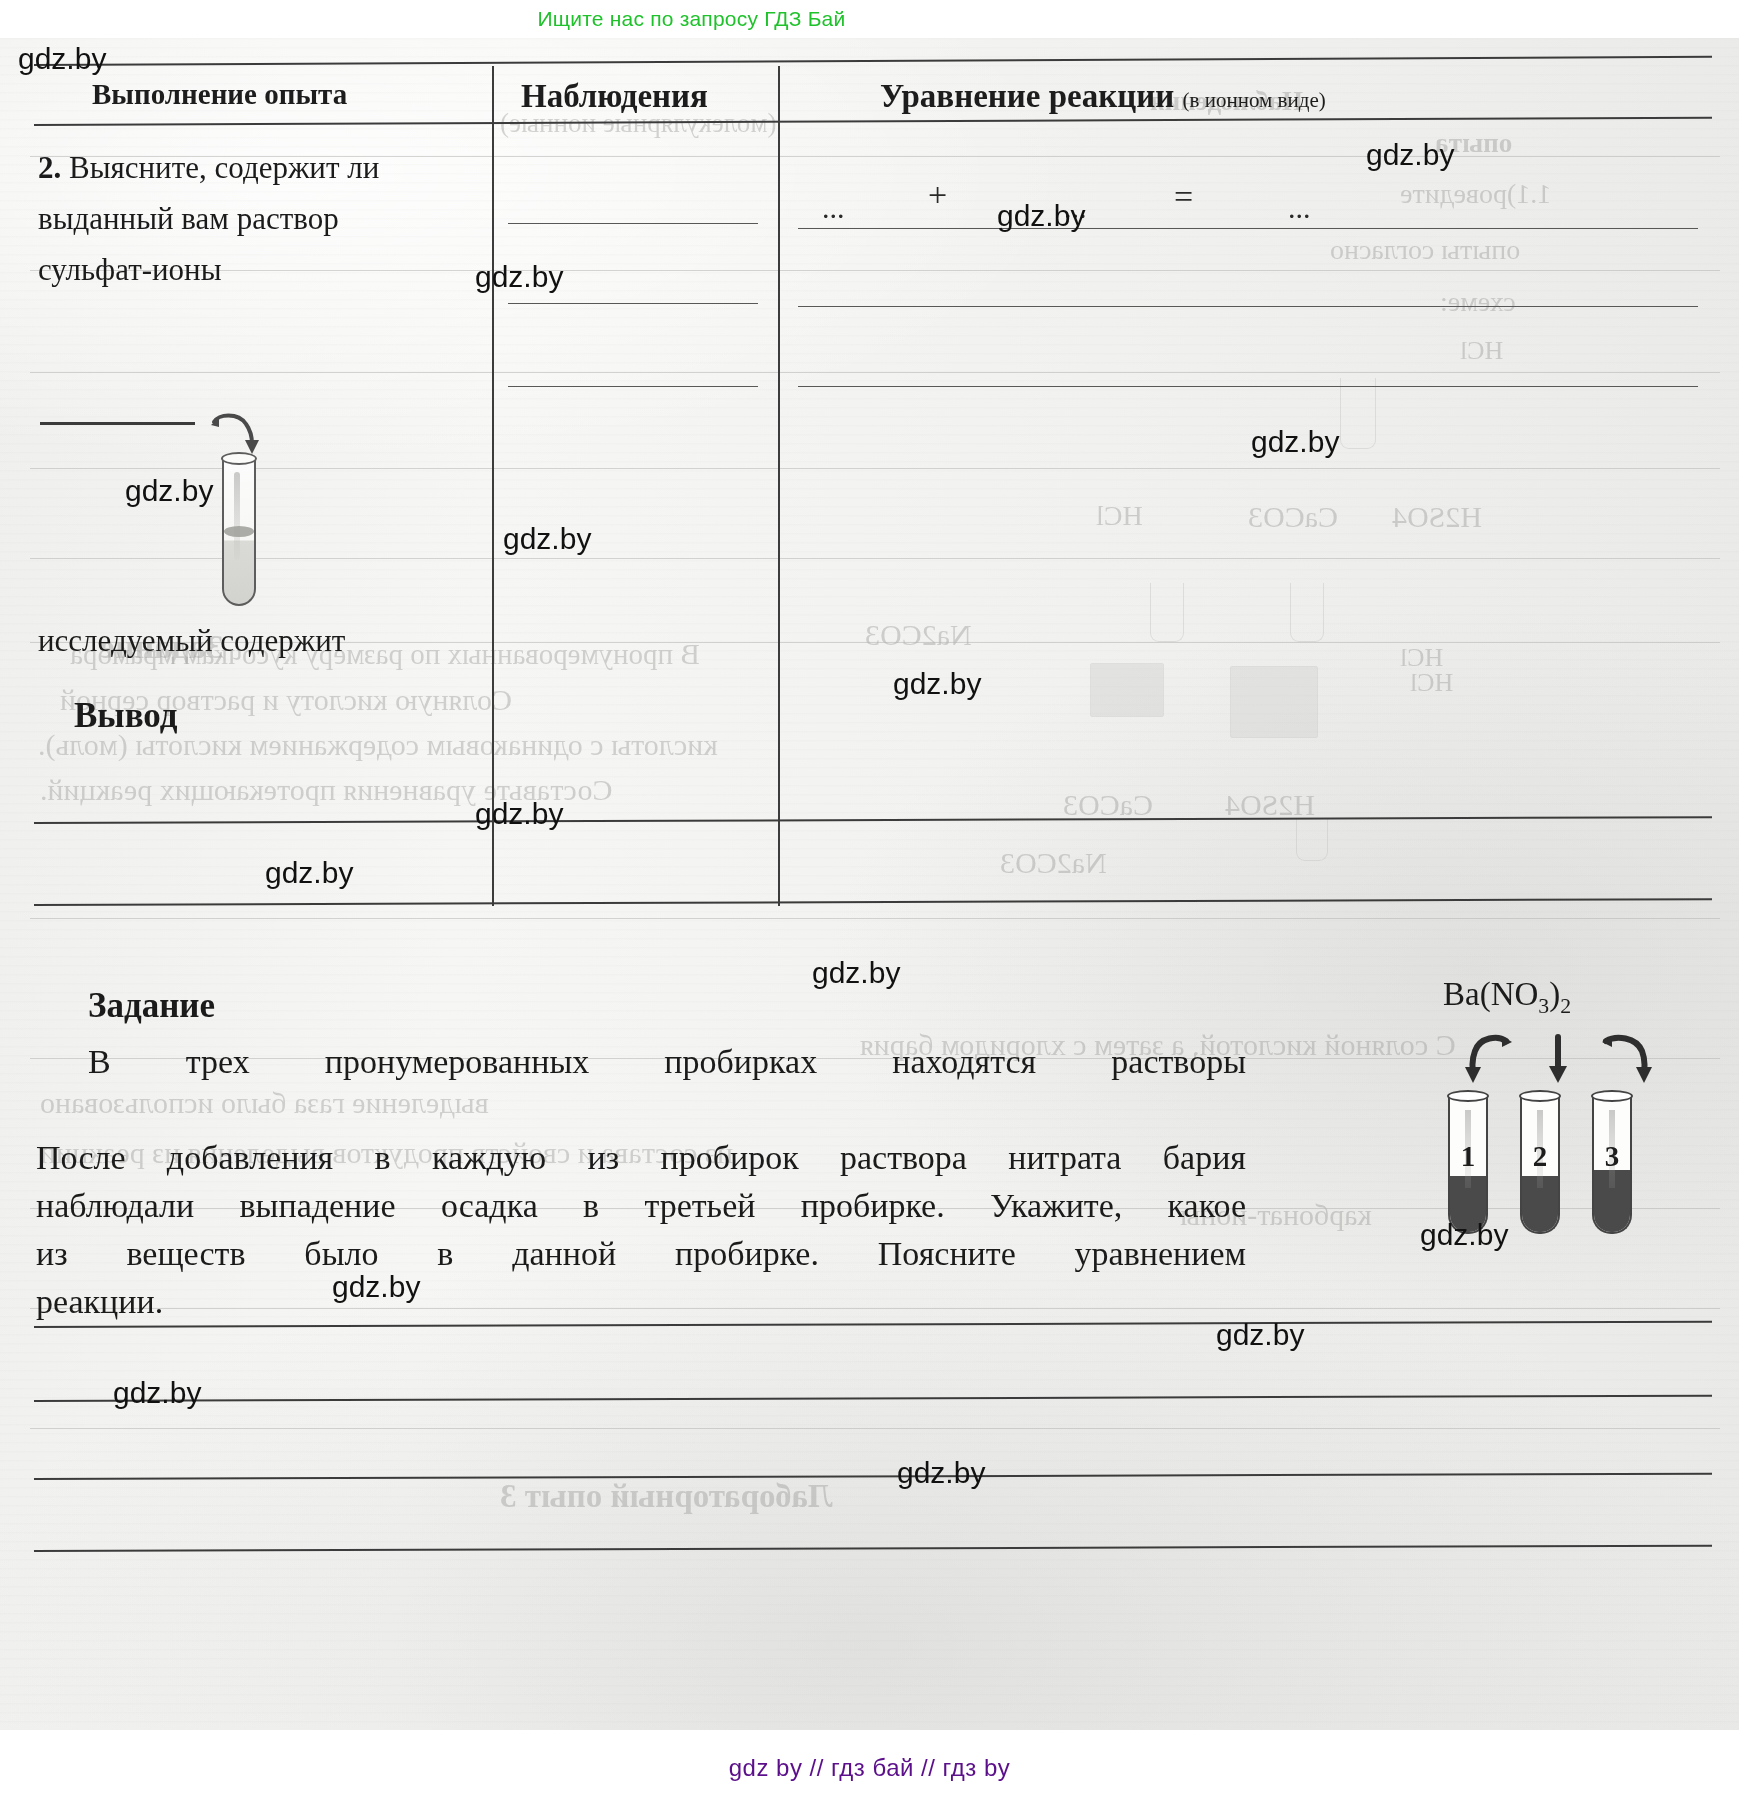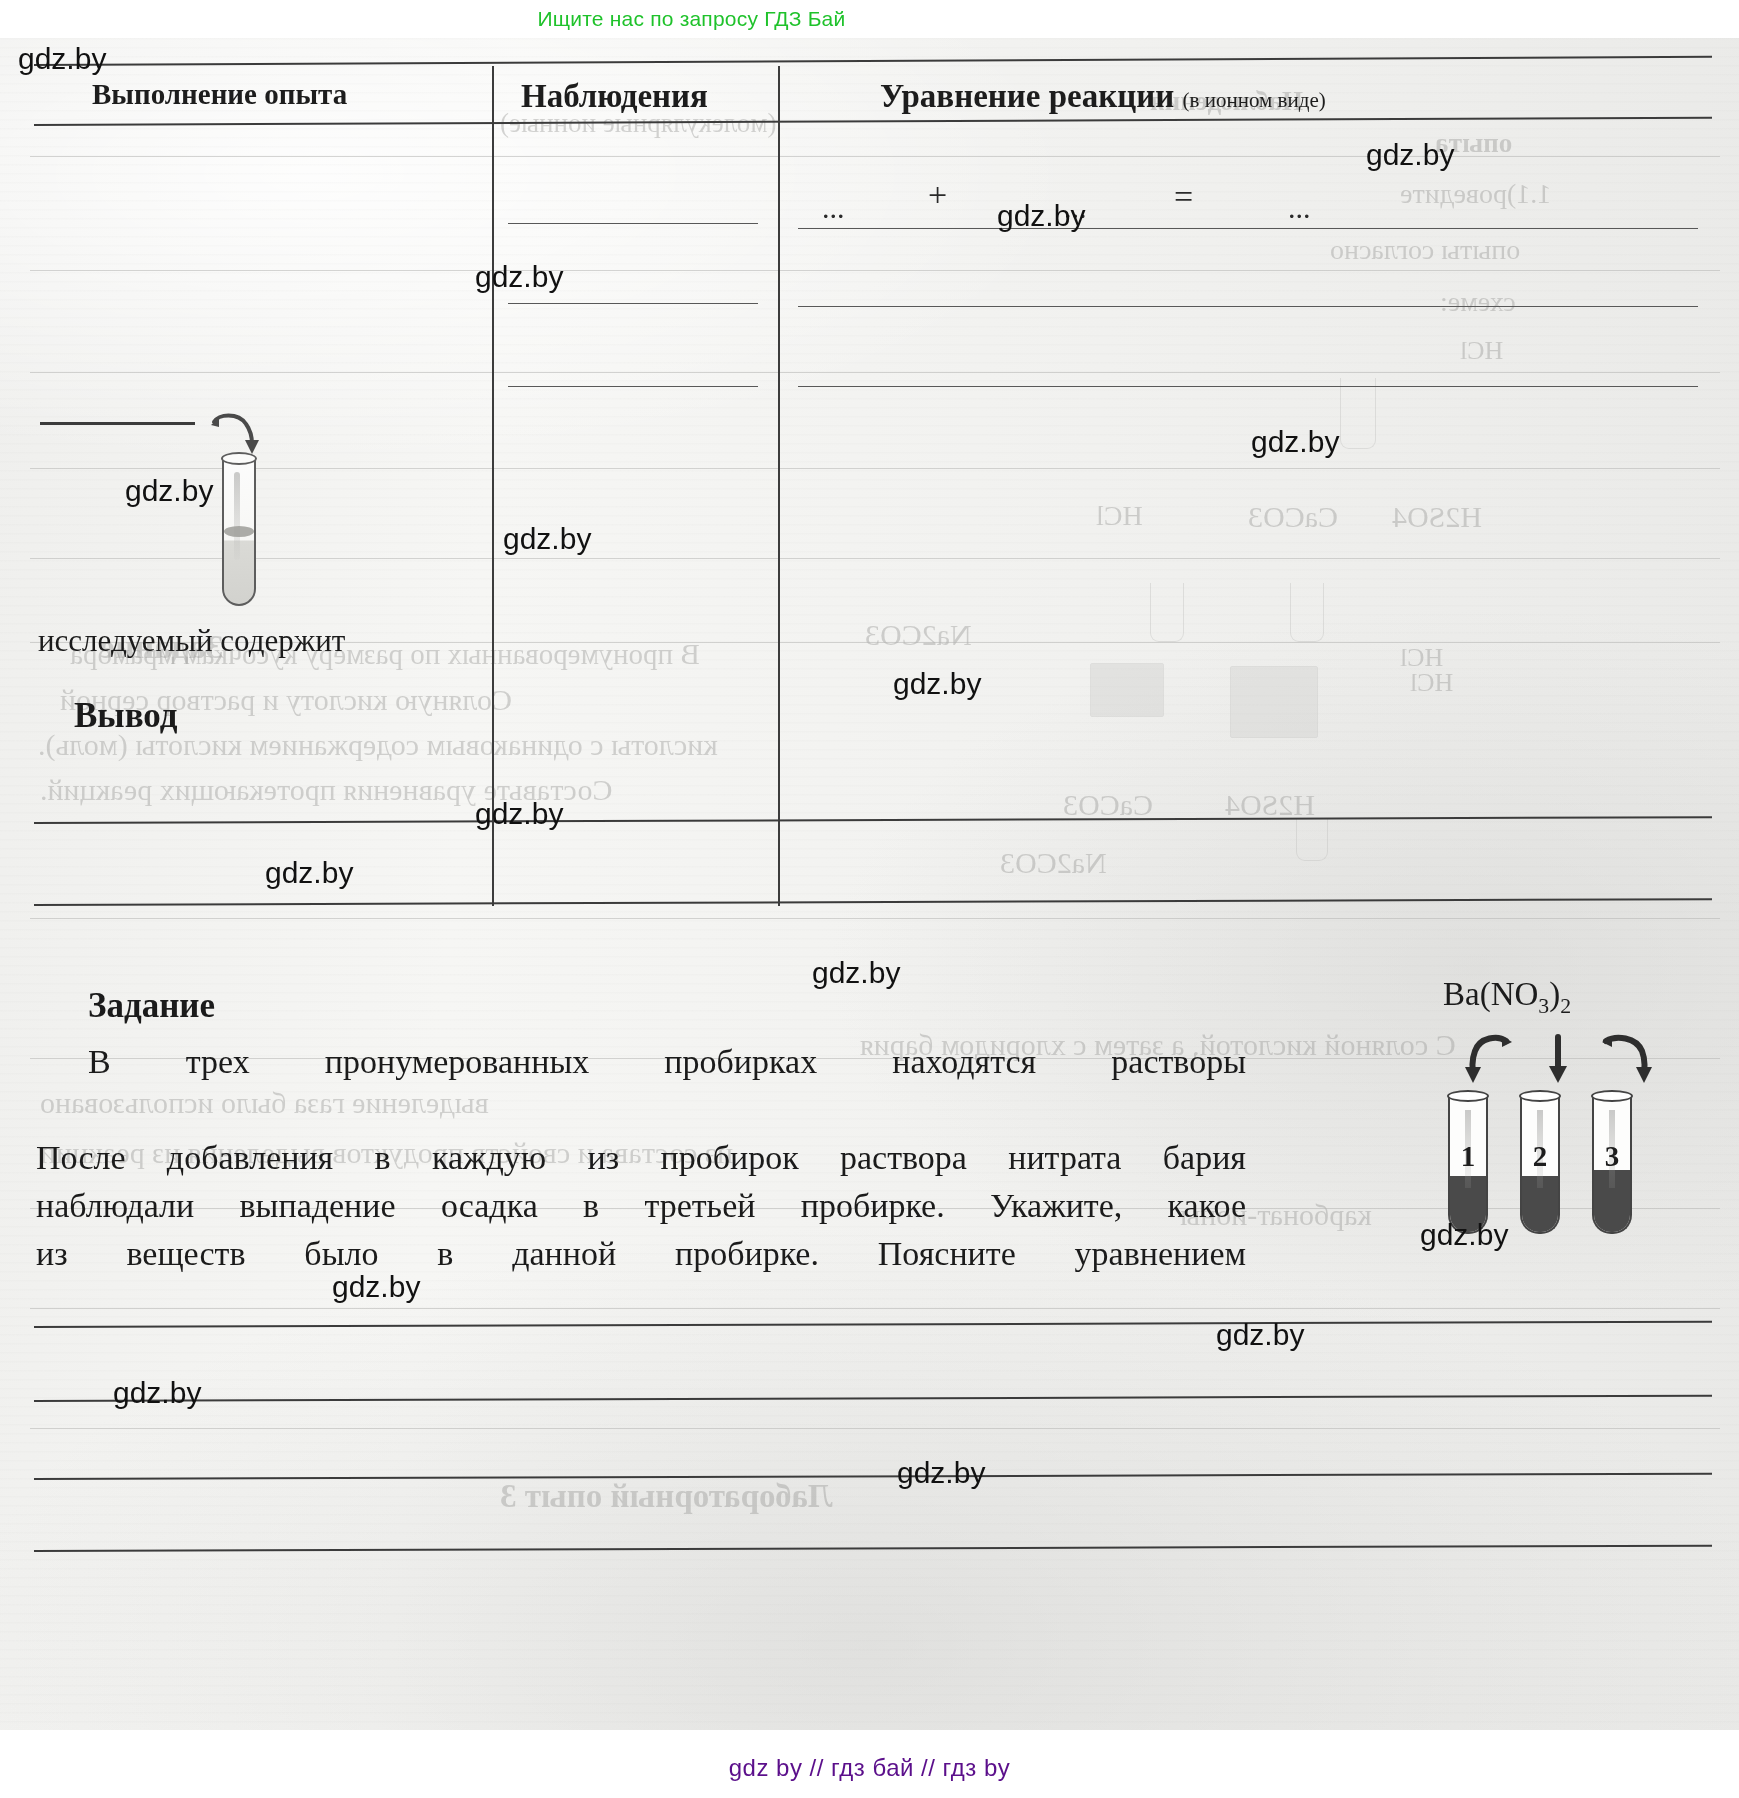--- a/index.html
+++ b/index.html
@@ -246,20 +246,24 @@
     <div class="vrule" style="left:492px;top:28px;height:840px;"></div>
     <div class="vrule" style="left:778px;top:28px;height:840px;"></div>
 
     <div class="th" style="left:92px;top:40px;font-size:29px;">Выполнение опыта</div>
     <div class="th" style="left:521px;top:40px;font-size:33px;">Наблюдения</div>
     <div class="th" style="left:880px;top:40px;font-size:33px;">
       <span>Уравнение реакции</span>
       <span class="reg" style="font-size:21px;">(в ионном виде)</span>
     </div>
 
+    <div class="body-text" style="left:38px;top:104px;width:420px;font-size:31px;line-height:51px;">
+      <span class="bold">2.</span>
+      <span class="just" style="display:inline;">Выясните, содержит ли выданный вам раствор сульфат-ионы</span>
+    </div>
 
     <div class="hrule thin" style="left:508px;top:185px;width:250px;"></div>
     <div class="hrule thin" style="left:508px;top:265px;width:250px;"></div>
     <div class="hrule thin" style="left:508px;top:348px;width:250px;"></div>
 
     <div class="hrule thin" style="left:798px;top:190px;width:900px;"></div>
     <div class="hrule thin" style="left:798px;top:268px;width:900px;"></div>
     <div class="hrule thin" style="left:798px;top:348px;width:900px;"></div>
 
     <div class="eq-token" style="left:822px;top:155px;">...</div>
@@ -289,20 +293,21 @@
 
     <div class="hrule" style="left:34px;top:784px;width:1678px;transform:rotate(-0.2deg);transform-origin:left center;"></div>
     <div class="hrule" style="left:34px;top:866px;width:1678px;transform:rotate(-0.2deg);transform-origin:left center;"></div>
 
     <div class="body-text bold" style="left:88px;top:948px;font-size:35px;">Задание</div>
 
     <div class="body-text" style="left:36px;top:1000px;width:1210px;font-size:34px;line-height:48px;text-align:justify;text-align-last:justify;text-indent:52px;">В трех пронумерованных пробирках находятся растворы</div>
     <div class="body-text" style="left:36px;top:1096px;width:1210px;font-size:34px;line-height:48px;text-align:justify;text-align-last:justify;">После добавления в каждую из пробирок раствора нитрата бария</div>
     <div class="body-text" style="left:36px;top:1192px;width:1210px;font-size:34px;line-height:48px;text-align:justify;text-align-last:justify;">из веществ было в данной пробирке. Поясните уравнением</div>
     <div class="body-text" style="left:36px;top:1144px;width:1210px;font-size:34px;line-height:48px;text-align:justify;text-align-last:justify;">наблюдали выпадение осадка в третьей пробирке. Укажите, какое</div>
+    <div class="body-text" style="left:36px;top:1240px;width:1210px;font-size:34px;line-height:48px;">реакции.</div>
 
     <div class="formula-lbl" style="left:1443px;top:938px;font-size:33px;">Ba(NO<sub>3</sub>)<sub>2</sub></div>
 
     <svg class="arrow-svg" style="left:1462px;top:995px;" width="62" height="55" viewBox="0 0 62 55">
       <path d="M44 8 C 36 2, 18 4, 13 18 C 10 26, 10 32, 11 38" fill="none" stroke="#2e2e2e" stroke-width="6" stroke-linecap="round"></path>
       <path d="M3 34 L11 50 L19 34 Z" fill="#2e2e2e"></path>
       <path d="M40 3 L50 9 L40 14 Z" fill="#2e2e2e"></path>
     </svg>
 
     <svg class="arrow-svg" style="left:1538px;top:995px;" width="40" height="55" viewBox="0 0 40 55">

